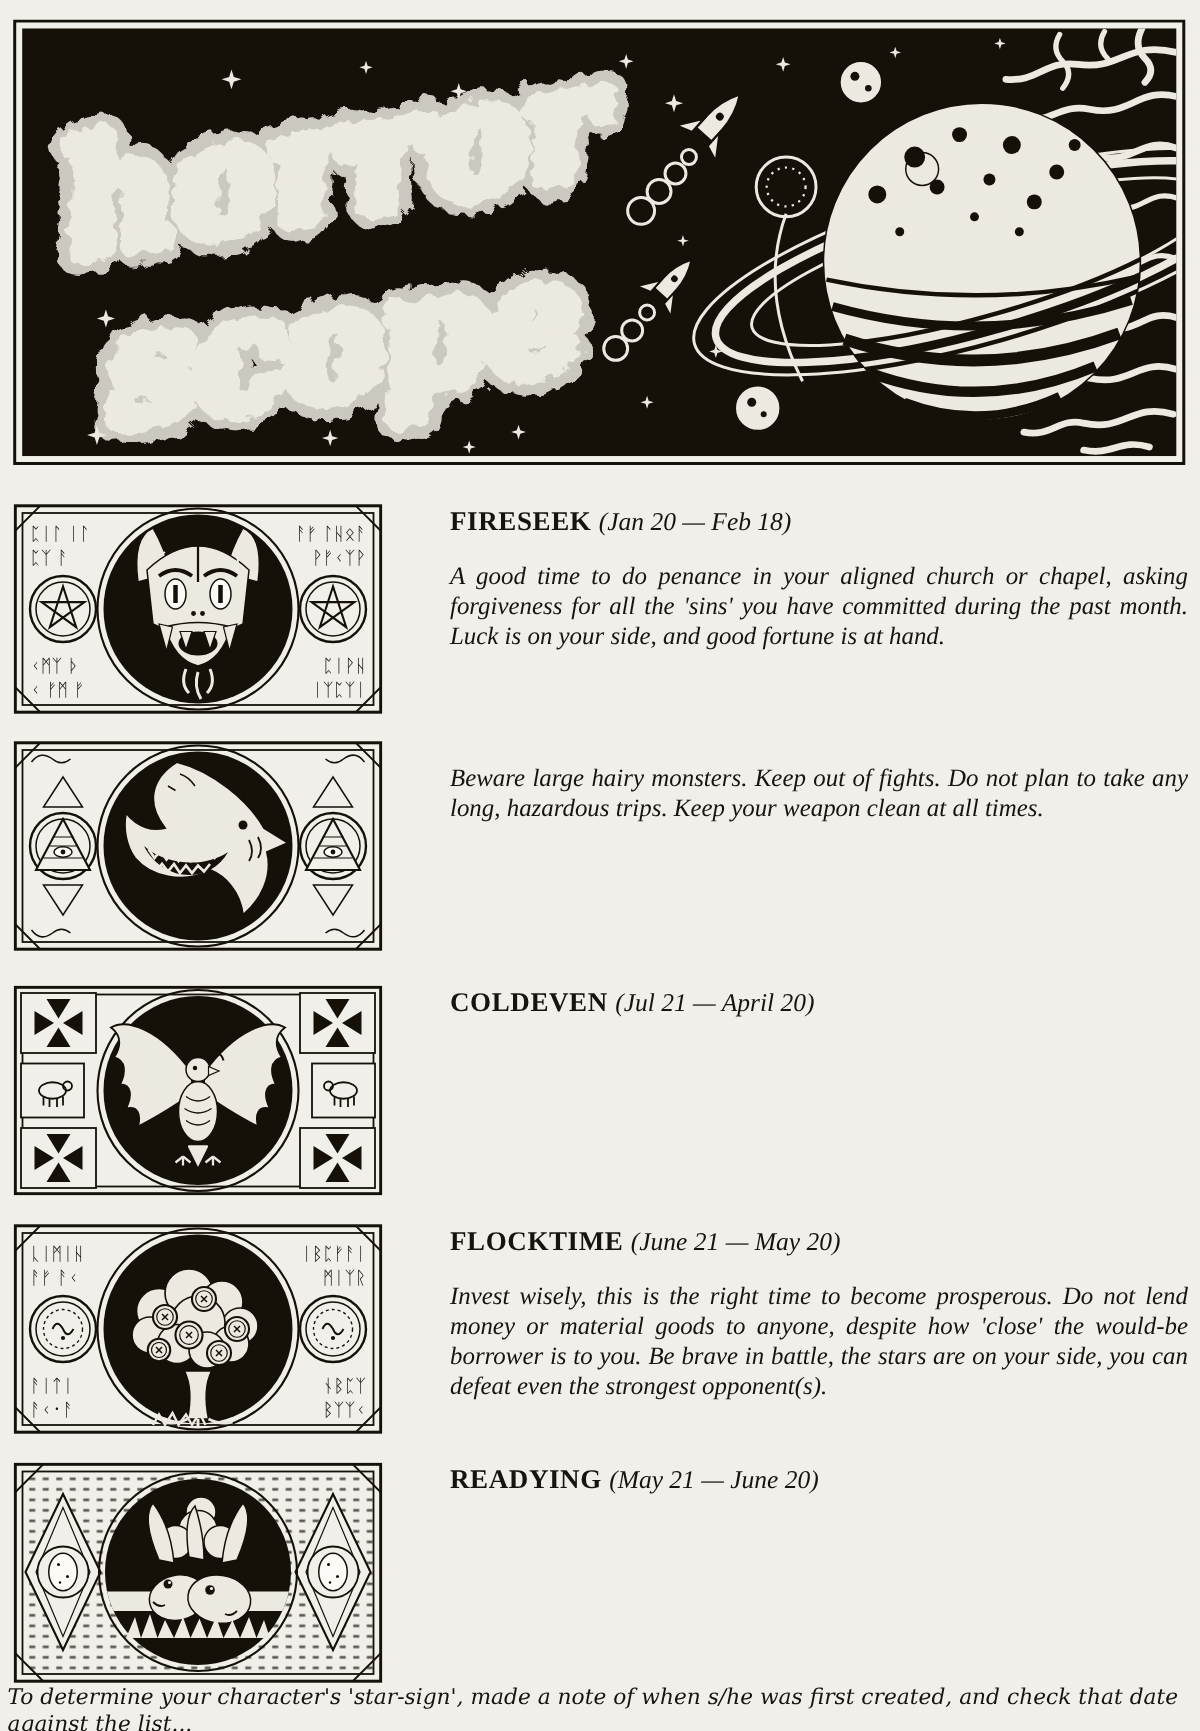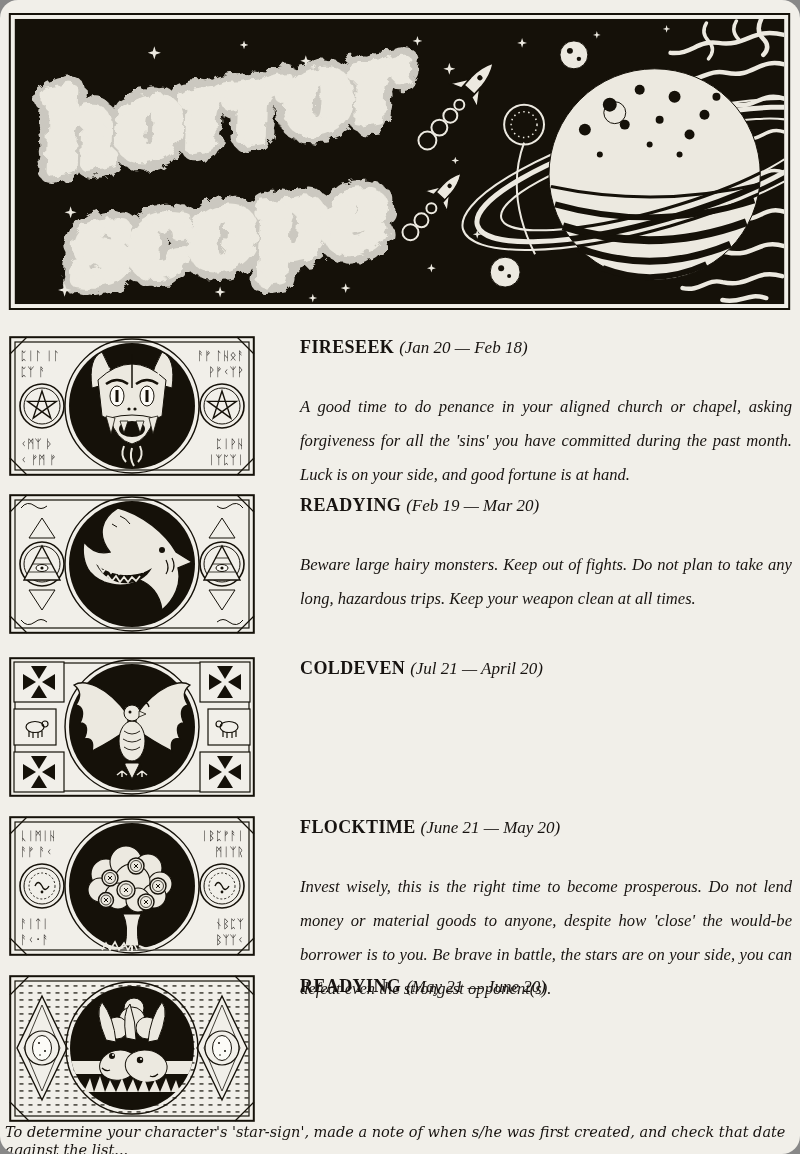--- a/index.html
+++ b/index.html
@@ -1,25 +1,25 @@
 <!DOCTYPE html>
 <html><head>
 <meta charset="utf-8">
 <style>
   html,body{margin:0;padding:0;background:#888;}
   .page{position:relative;width:800px;height:1154px;margin:0 auto;background:#f1efe9;
-        color:#171310;font-family:"DejaVu Serif",serif;overflow:hidden;border-radius:18px;}
+        color:#171310;font-family:"DejaVu Serif",serif;overflow:hidden;}
   .banner{position:absolute;left:8px;top:13px;width:783px;height:297px;}
   .banner svg{display:block;width:100%;height:100%;}
   .row{position:absolute;left:9px;width:782px;height:148px;}
   .emblem{position:absolute;left:0;top:0;width:246px;height:140px;}
   .entry{position:absolute;left:291px;top:0;width:492px;font-family:Liberation Serif, serif;}
   .entry h3{margin:0;font-size:18px;font-weight:bold;letter-spacing:.4px;line-height:22px;}
   .entry h3 .dates{font-weight:normal;font-style:italic;font-size:17px;letter-spacing:0;}
-  .entry p{margin:31px 0 0;font-style:italic;font-size:16.6px;line-height:34px;text-align:justify;}
+  .entry p{margin:15px 0 0;font-style:italic;font-size:16.6px;line-height:20px;text-align:justify;}
   .entry p span.u{text-decoration:underline;text-underline-offset:2px;}
   .footer{position:absolute;left:5px;top:1123px;width:792px;font-style:italic;font-size:14.5px;line-height:18px;}
   .runes{font-family:"DejaVu Sans",sans-serif;font-size:12px;fill:#171310;}
 </style>
 </head>
 <body>
 
 <div class="page">
 
   <div class="banner">
@@ -256,21 +256,20 @@
         <path d="M-14,-56 C10,-50 34,-30 44,-12 L60,-2 L46,4 C50,20 42,36 30,46 C28,30 18,20 8,16 C-10,26 -32,20 -42,8 C-48,0 -50,-12 -48,-22 C-40,-12 -30,-10 -22,-12 C-36,-30 -30,-46 -14,-56 Z" fill="#ece9e0" stroke="#151109" stroke-width="1.3"></path>
         <path d="M-36,0 C-20,14 6,14 20,4 C8,26 -24,24 -36,0 Z" fill="#151109"></path>
         <polyline points="-33,2 -29,8 -25,3 -21,9 -17,4 -13,10 -9,5 -5,10 -1,5 3,9 7,4 11,8 15,3" fill="none" stroke="#ece9e0" stroke-width="1.8"></polyline>
         <polyline points="-28,17 -24,12 -20,17 -16,12 -12,18 -8,13 -4,18 0,13 4,17 8,12" fill="none" stroke="#ece9e0" stroke-width="1.8"></polyline>
         <circle cx="30" cy="-14" r="3" fill="#151109"></circle>
         <path d="M34,-4 q4,8 0,14 M40,-6 q4,8 0,14" stroke="#151109" fill="none" stroke-width="1.2"></path>
         <path d="M-12,-48 q6,2 10,8 M-20,-40 l5,3" stroke="#151109" fill="none" stroke-width="1"></path>
       </g>
     </svg>
     <div class="entry">
-      <h3><span>READYING</span> <span class="dates">(Feb 19 — Mar 20)</span></h3>
       <p><span>Beware large hairy monsters. Keep out of fights. Do not plan to take any long, hazardous trips. Keep your weapon clean at all times.</span></p>
     </div>
   </div>
 
   <div class="row" style="top:657px">
     <svg class="emblem" viewBox="0 0 246 140">
       <rect x="1.2" y="1.2" width="243.6" height="137.6" fill="#f1efe9" stroke="#151109" stroke-width="2"></rect>
       <rect x="6" y="6" width="234" height="128" fill="none" stroke="#151109" stroke-width="1.2"></rect>
       <g>
         <rect x="5" y="5" width="50" height="40" fill="#f1efe9" stroke="#151109" stroke-width="1.2"></rect>

